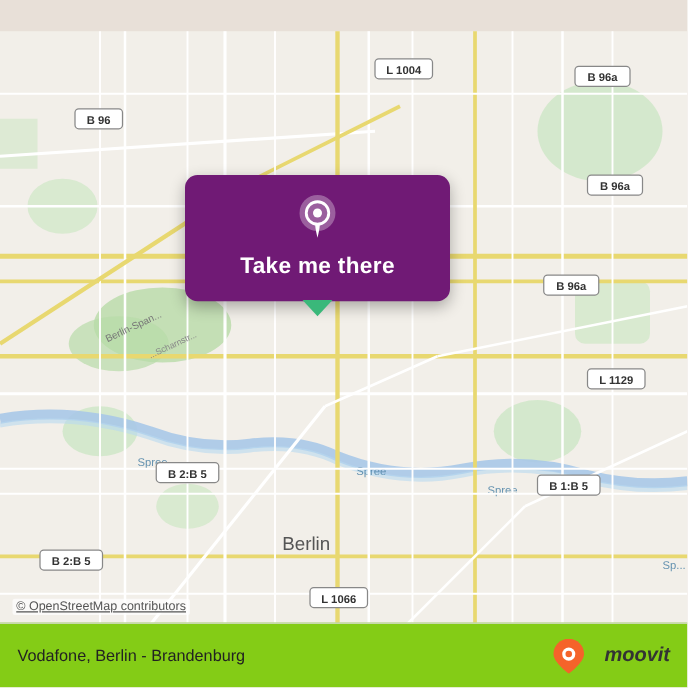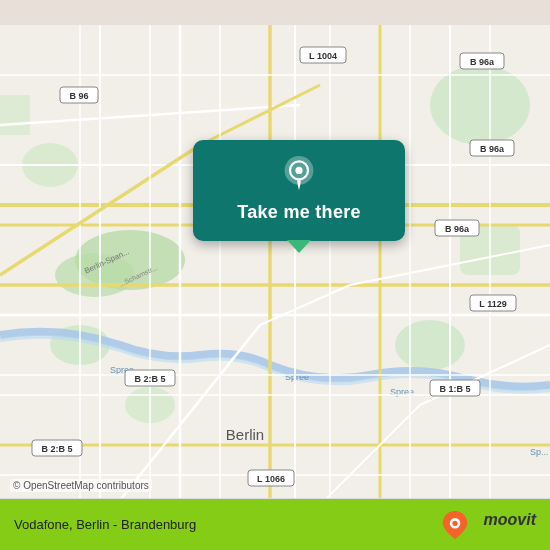--- a/index.html
+++ b/index.html
@@ -41,21 +41,21 @@
     }
 
     #location-text {
       font-size: 13px;
       font-weight: 500;
       color: #222;
     }
 
     #moovit-logo {
       display: flex;
-      align-items: flex-start;
+      align-items: center;
       gap: 15px;
     }
 
     #moovit-pin {
       width: 28px;
       height: 28px;
     }
 
     #moovit-wordmark {
       font-size: 16px;
@@ -67,36 +67,36 @@
     
     #copyright {
       position: absolute;
       bottom: 58px;
       left: 10px;
       font-size: 10px;
       color: #555;
       background: rgba(255,255,255,0.7);
       padding: 1px 3px;
       border-radius: 2px;
+      text-decoration: underline;
     }
 
     
     #popup {
       position: absolute;
       top: 140px;
       left: 148px;
       width: 212px;
-      background: #0f766e;
+      background: #701a75;
       border-radius: 10px;
       padding: 16px 20px 18px;
       display: flex;
       flex-direction: column;
       align-items: center;
       box-shadow: 0 4px 12px rgba(0,0,0,0.3);
-      margin-left: 45px;
     }
 
     #popup::after {
       content: '';
       position: absolute;
       bottom: -12px;
       left: 50%;
       transform: translateX(-50%);
       border-left: 12px solid transparent;
       border-right: 12px solid transparent;

